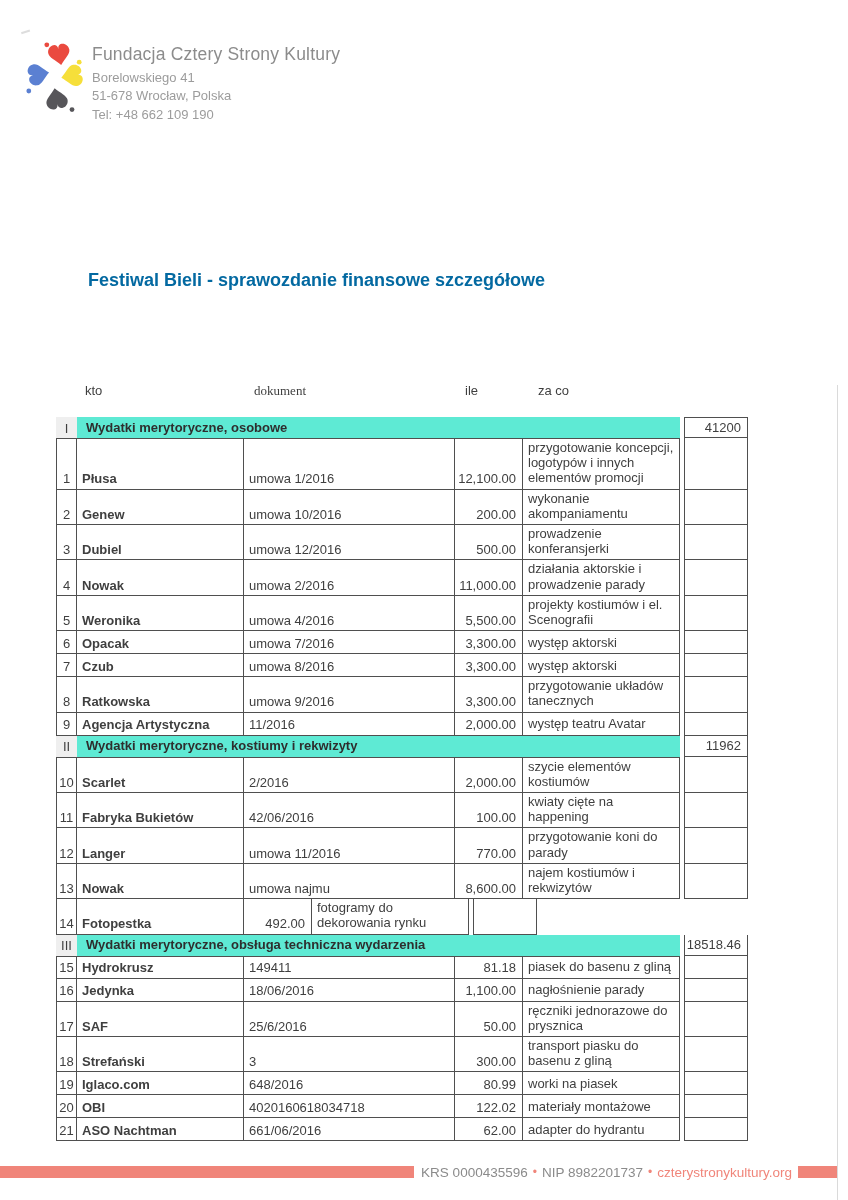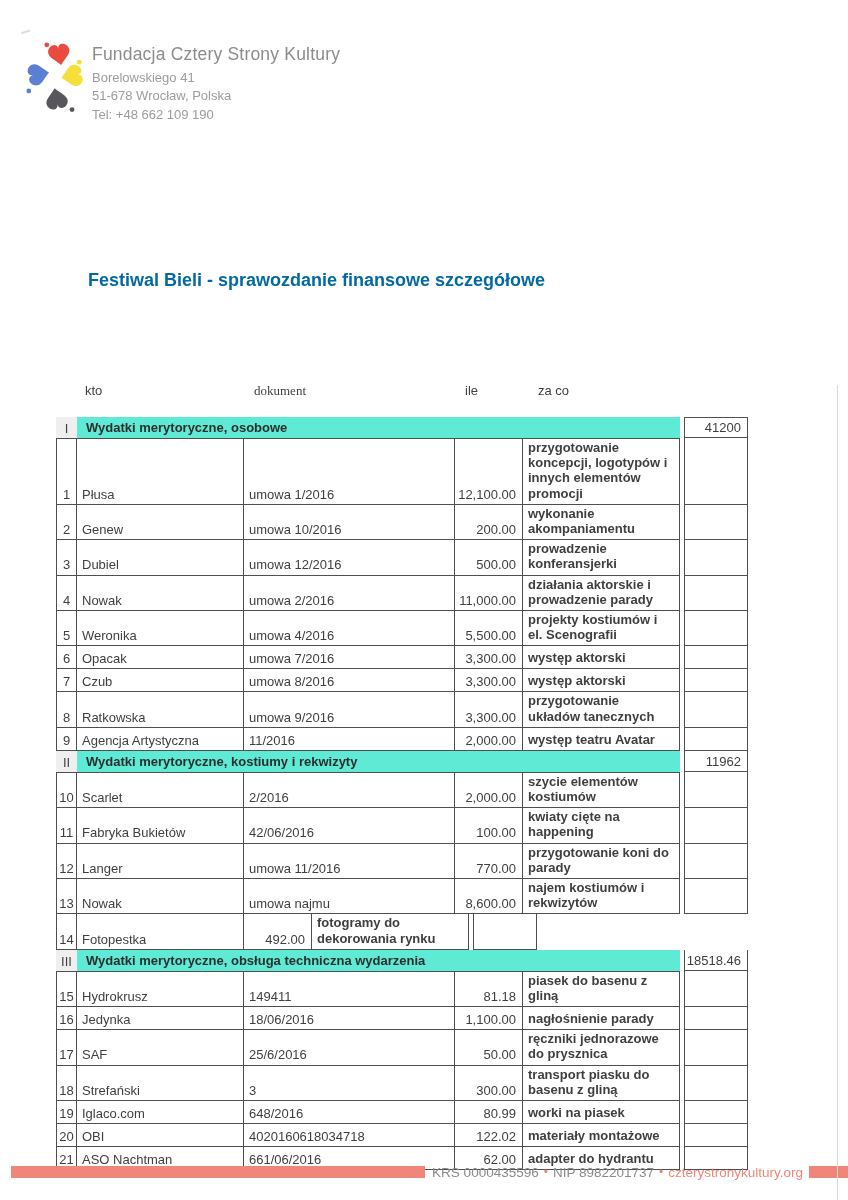--- a/index.html
+++ b/index.html
@@ -25,38 +25,38 @@
   .hc{flex-shrink:0;box-sizing:border-box;}
   .h-no{width:21px;}
   .h-kto{width:167px;padding-left:8px;}
   .h-dok{width:211px;padding-left:10px;font-family:Liberation Serif, serif;}
   .h-ile{width:68px;padding-left:10px;}
   .h-zaco{width:157px;padding-left:15px;}
   .row{display:flex;align-items:stretch;}
   .c{flex-shrink:0;box-sizing:border-box;display:flex;align-items:flex-end;
      padding:1px 5px 2px;line-height:1.17;}
   .c.no{width:21px;justify-content:center;padding:1px 2px 2px;}
-  .c.kto{width:167px;}
+  .c.kto{width:167px;font-weight:bold;}
   .c.dok{width:211px;}
   .c.ile{width:68px;justify-content:flex-end;padding-right:6px;}
-  .c.zaco{width:157px;padding-bottom:3px;font-weight:bold;}
+  .c.zaco{width:157px;padding-bottom:3px;}
   .gap{width:4px;flex-shrink:0;}
   .c.total{width:64px;justify-content:flex-end;padding-right:6px;
      border-left:1px solid #4f4f4f;border-right:1px solid #4f4f4f;border-bottom:1px solid #4f4f4f;}
   .data-row{min-height:23px;}
   .data-row .c:not(.total){border-bottom:1px solid #4f4f4f;border-right:1px solid #4f4f4f;}
   .data-row .c.no{border-left:1px solid #4f4f4f;}
   .data-row.group-first .c:not(.total){border-top:1px solid #4f4f4f;}
   .section-row{min-height:21px;}
   .section-row .sec-no{background:#efefef;border:none;}
   .section-row .sec-label{flex:1 1 auto;background:#5eead4;border:none;
      font-weight:bold;color:#2e2e2e;padding-left:9px;padding-bottom:3px;}
   .section-row.sec-first .c.total{border-top:1px solid #4f4f4f;}
   
-  .footer{position:absolute;left:11px;top:1163px;width:838px;height:18px;
+  .footer{position:absolute;left:0;top:1163px;width:838px;height:18px;
      display:flex;align-items:center;font-size:13.5px;color:#8b8b8b;}
   .bar{height:12px;background:#f0857a;}
   .bar-left{flex:1 1 auto;margin-right:7px;}
   .bar-right{width:40px;margin-left:6px;}
   .footer-text{white-space:nowrap;display:flex;align-items:center;}
   .sep{color:#f0857a;margin:0 5px;font-size:12px;}
   .site{color:#f0857a;}
   .scan-line{position:absolute;left:837px;top:385px;width:1px;height:815px;background:#dadada;}
 </style>
 </head>

